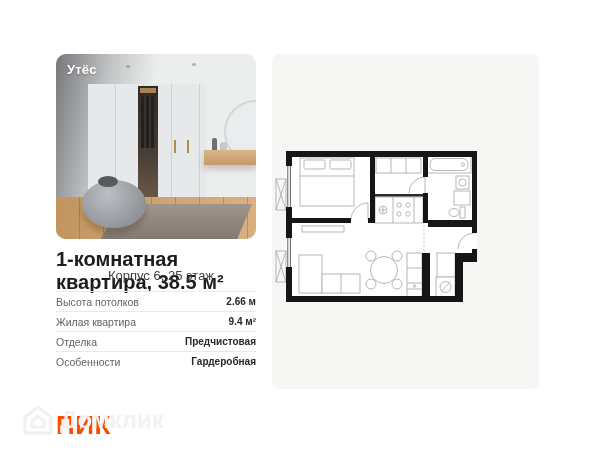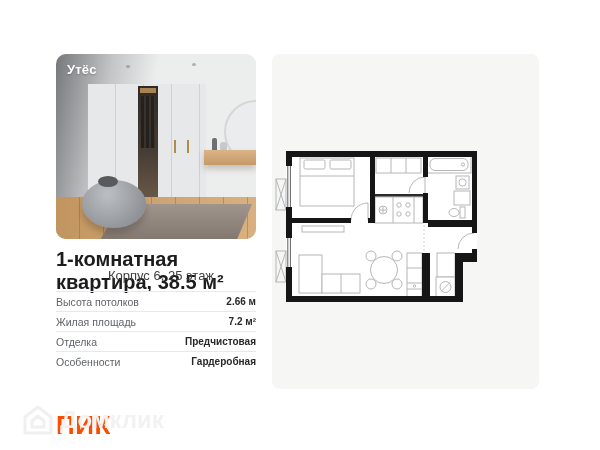--- a/index.html
+++ b/index.html
@@ -80,22 +80,22 @@
 
   <div class="title">1-комнатная квартира, 38.5 м²</div>
   <div class="subtitle">Корпус 6, 25 этаж</div>
 
   <div class="specs">
     <div class="spec-row">
       <span class="spec-label">Высота потолков</span>
       <span class="spec-value">2.66 м</span>
     </div>
     <div class="spec-row">
-      <span class="spec-label">Жилая площадь</span>
-      <span class="spec-value">7.2 м²</span>
+      <span class="spec-label">Жилая квартира</span>
+      <span class="spec-value">9.4 м²</span>
     </div>
     <div class="spec-row">
       <span class="spec-label">Отделка</span>
       <span class="spec-value">Предчистовая</span>
     </div>
     <div class="spec-row">
       <span class="spec-label">Особенности</span>
       <span class="spec-value">Гардеробная</span>
     </div>
   </div>

